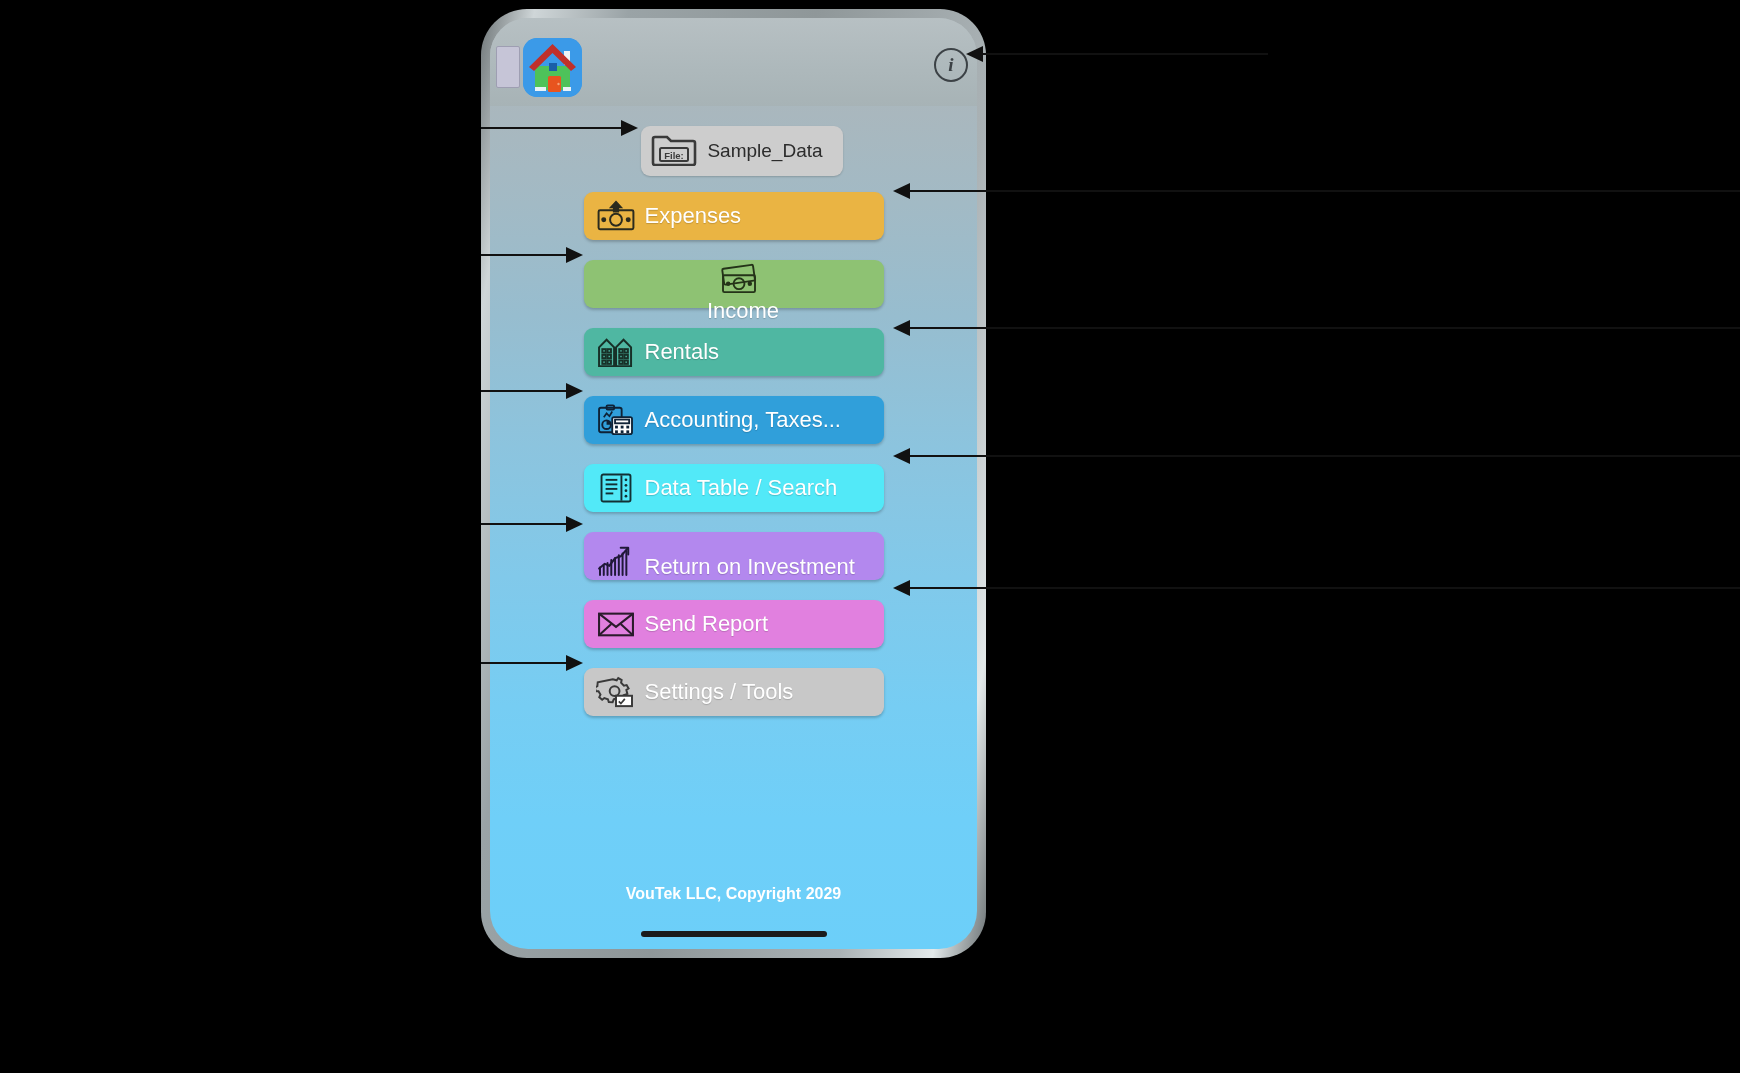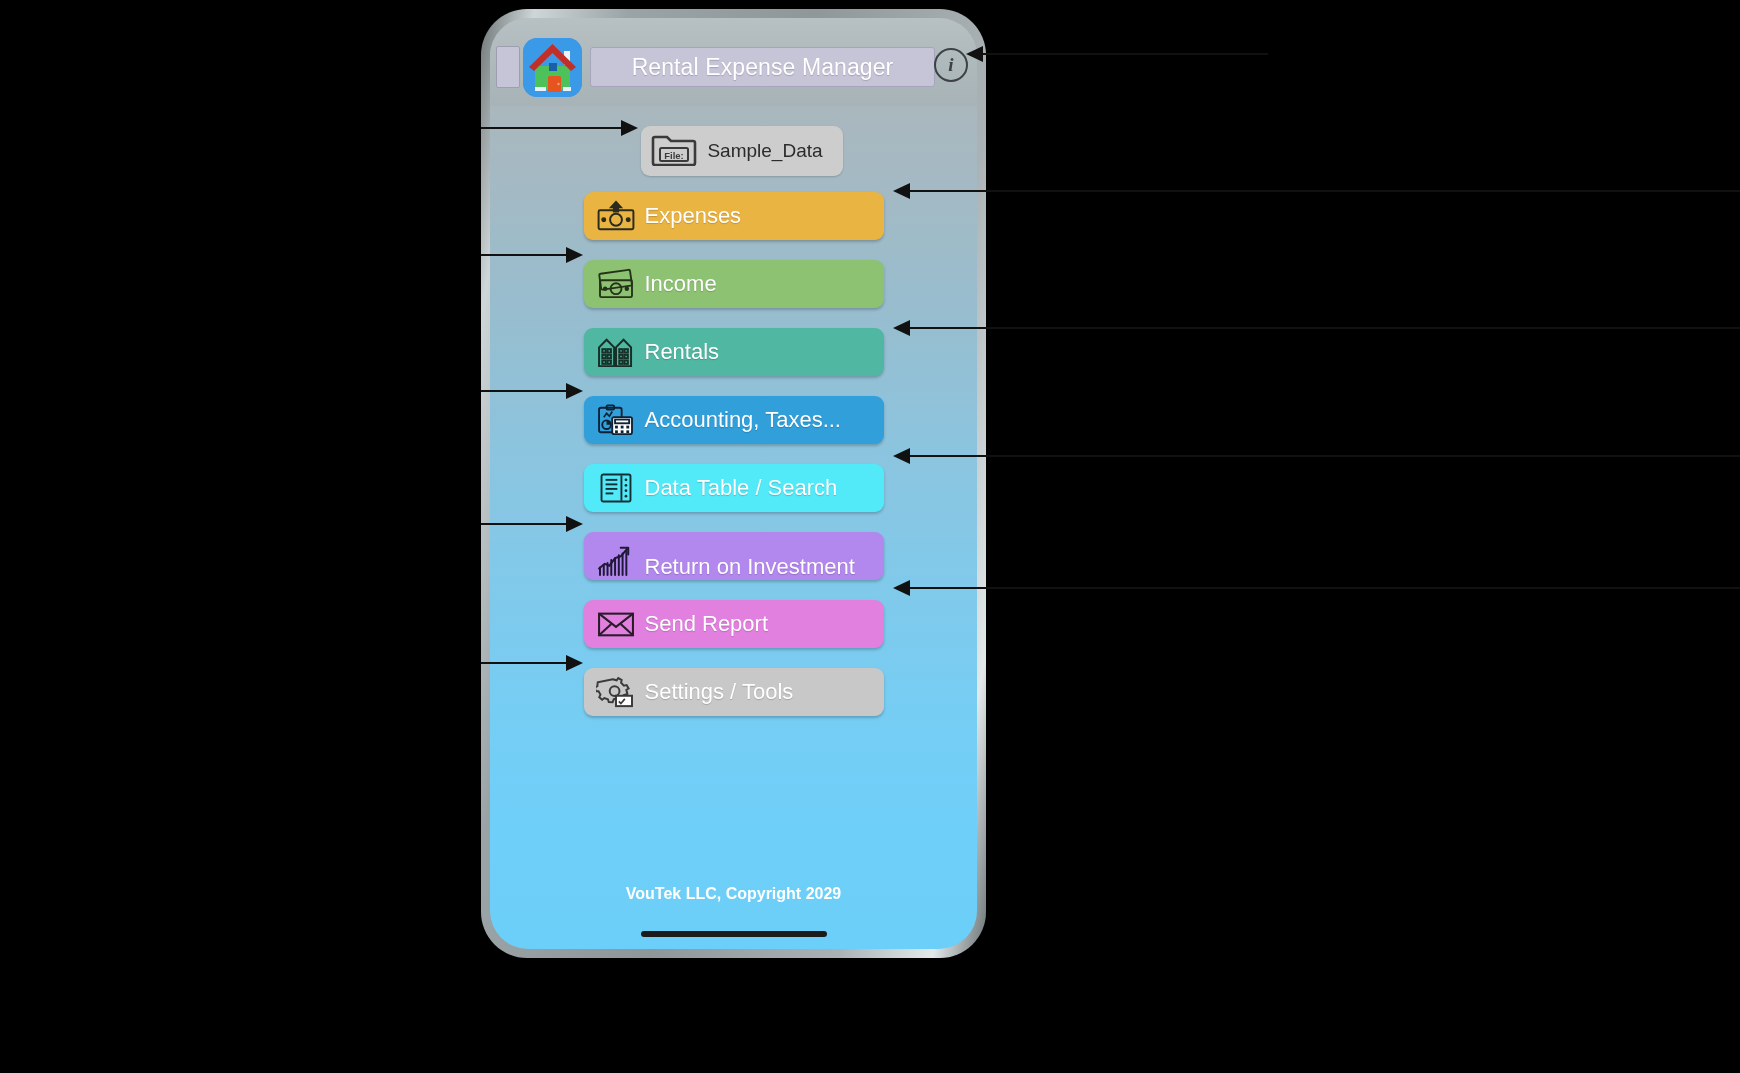--- a/index.html
+++ b/index.html
@@ -243,23 +243,20 @@
           <rect x="41" y="13" width="6" height="14" fill="#eef3f7"></rect>
           <path d="M29.5 6 L53 29 L48 33 L29.5 15 L11 33 L6 29 Z" fill="#c0302b"></path>
           <rect x="26" y="25" width="8" height="8" fill="#1a5fa8"></rect>
           <rect x="25" y="38" width="13" height="16" rx="1.5" fill="#e8541f"></rect>
           <circle cx="35.5" cy="46" r="1.2" fill="#f5a27a"></circle>
           <rect x="12" y="49" width="11" height="4" fill="#e9f2f8"></rect>
           <rect x="40" y="49" width="8" height="4" fill="#e9f2f8"></rect>
         </svg>
       </div>
 
-      <div id="title-field">
-        <span id="title-text">Rental Expense Manager</span>
-      </div>
 
       <div id="info-button">
         <span>i</span>
       </div>
     </div>
 
     <div id="file-row">
       <div id="file-button">
         <span>
           <svg viewBox="0 0 46 34" width="46" height="34" aria-hidden="true">
@@ -282,21 +279,21 @@
               <circle cx="21" cy="21" r="6.3"></circle>
               <circle cx="8" cy="21" r="1.6" fill="#2b2b1e"></circle>
               <circle cx="34" cy="21" r="1.6" fill="#2b2b1e"></circle>
               <path d="M21 1.5 L27 8 L23.6 8 L23.6 12.5 L18.4 12.5 L18.4 8 L15 8 Z" fill="#2b2b1e" stroke-width="1.4"></path>
             </g>
           </svg>
         </span>
         <span class="blabel">Expenses</span>
       </div>
 
-      <div class="menu-btn" style="background: rgb(142, 194, 115);">
+      <div class="menu-btn" style="background: rgb(142, 194, 115); flex-direction: column;">
         <span class="bicon">
           <svg viewBox="0 0 42 34" width="40" height="32" aria-hidden="true">
             <g fill="none" stroke="#243318" stroke-width="2">
               <rect x="4" y="4" width="33" height="17" rx="1.5" transform="rotate(-8 20 12)"></rect>
               <rect x="4" y="13" width="34" height="18" rx="1.5"></rect>
               <circle cx="21" cy="22" r="5.8"></circle>
               <circle cx="9.5" cy="22" r="1.4" fill="#243318"></circle>
               <circle cx="32.5" cy="22" r="1.4" fill="#243318"></circle>
             </g>
           </svg>

